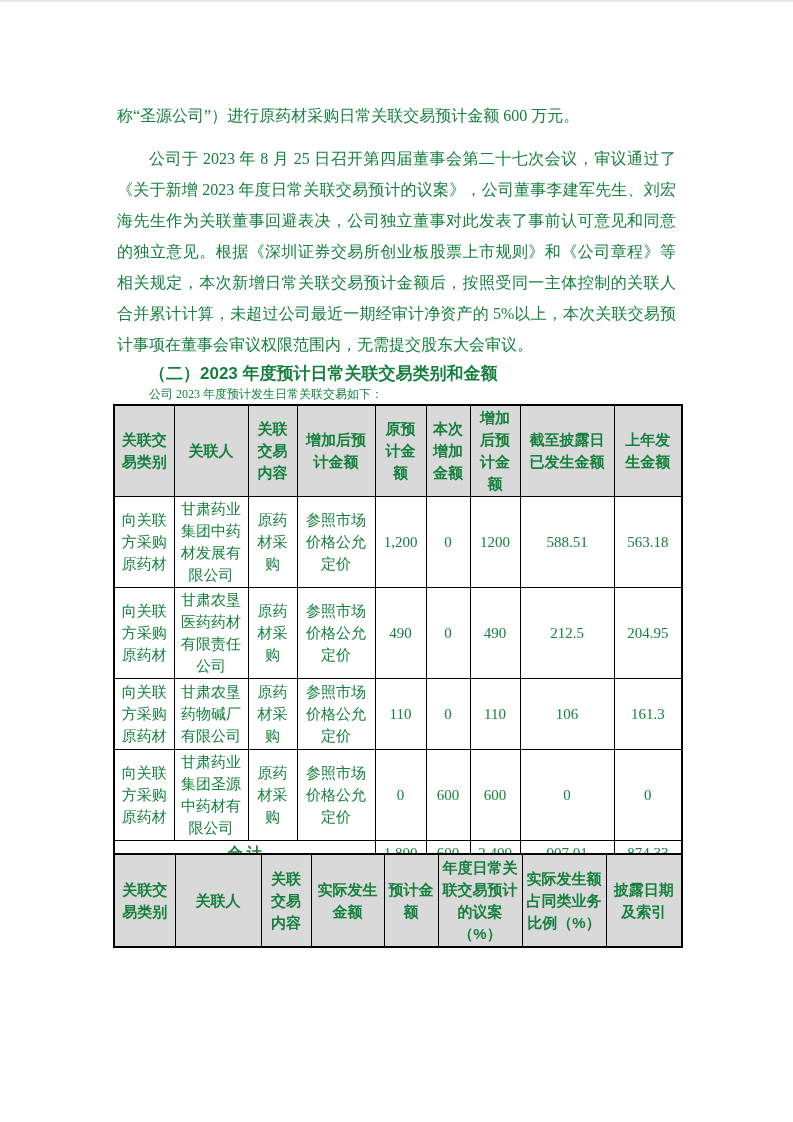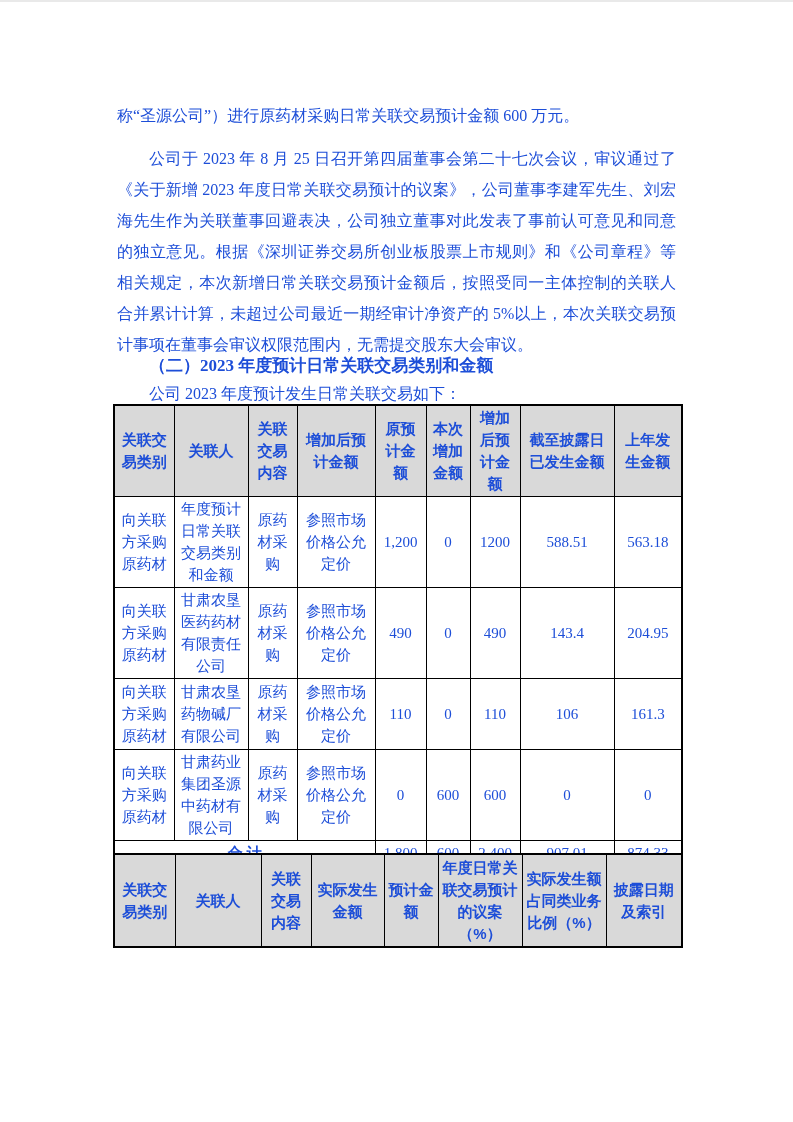--- a/index.html
+++ b/index.html
@@ -1,43 +1,43 @@
 <!DOCTYPE html>
 <html><head>
 <meta charset="utf-8">
 <style>
   html,body{margin:0;padding:0;background:#fff;}
   .page{
     position:relative;
     width:793px;height:1122px;
     background:#ffffff;
-    color:#1d4ed8;
+    color:#15803d;
     font-family:"Liberation Serif","DejaVu Serif",serif;
     overflow:hidden;
   }
   .top-edge{
     position:absolute;left:0;top:0;width:793px;height:2px;
     background:#e9e9e9;
   }
   .para-block{
     position:absolute;left:117px;top:100px;width:559px;
     font-size:16px;line-height:31px;text-align:justify;
   }
   .para-block p{margin:0;}
   .para-block p.indent{text-indent:32px;margin-top:12px;}
   .sec-heading{
     position:absolute;left:149px;
-    font-family:Liberation Serif, serif;
-    font-weight:bold;font-size:17px;line-height:20px;white-space:nowrap;
+    font-family:Liberation Sans, sans-serif;
+    font-weight:bold;font-size:17px;line-height:20px;white-space:nowrap;margin-top:8px;
   }
   #heading-2{top:356px;}
   #heading-3{top:829px;}
   .intro-line{
     position:absolute;left:149px;top:384px;
-    font-size:16px;line-height:20px;white-space:nowrap;text-align:right;
+    font-size:12px;line-height:20px;white-space:nowrap;text-align:right;
   }
   table.doc-table{
     position:absolute;left:113px;
     width:568px;
     border-collapse:collapse;table-layout:fixed;
     border:2px solid #000;
   }
   #table-forecast{top:404px;}
   #table-lastyear{top:853px;}
   .doc-table th,.doc-table td{
@@ -90,38 +90,38 @@
       <th>关联交易内容</th>
       <th>增加后预计金额</th>
       <th>原预计金额</th>
       <th>本次增加金额</th>
       <th>增加后预计金额</th>
       <th>截至披露日已发生金额</th>
       <th>上年发生金额</th>
     </tr>
     <tr style="height:86px">
       <td>向关联方采购原药材</td>
-      <td>年度预计日常关联交易类别和金额</td>
+      <td>甘肃药业集团中药材发展有限公司</td>
       <td>原药材采购</td>
       <td>参照市场价格公允定价</td>
       <td>1,200</td>
       <td>0</td>
       <td>1200</td>
       <td>588.51</td>
       <td>563.18</td>
     </tr>
     <tr style="height:86px">
       <td>向关联方采购原药材</td>
       <td>甘肃农垦医药药材有限责任公司</td>
       <td>原药材采购</td>
       <td>参照市场价格公允定价</td>
       <td>490</td>
       <td>0</td>
       <td>490</td>
-      <td>143.4</td>
+      <td>212.5</td>
       <td>204.95</td>
     </tr>
     <tr style="height:71px">
       <td>向关联方采购原药材</td>
       <td>甘肃农垦药物碱厂有限公司</td>
       <td>原药材采购</td>
       <td>参照市场价格公允定价</td>
       <td>110</td>
       <td>0</td>
       <td>110</td>

